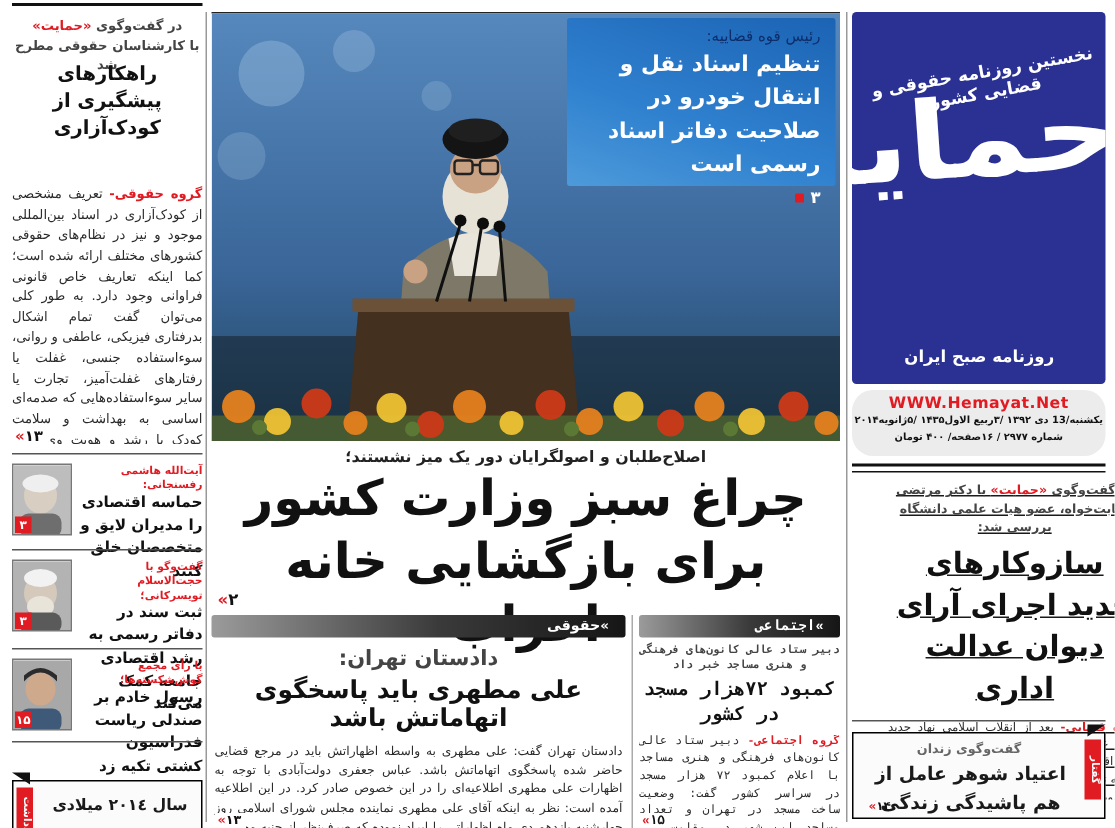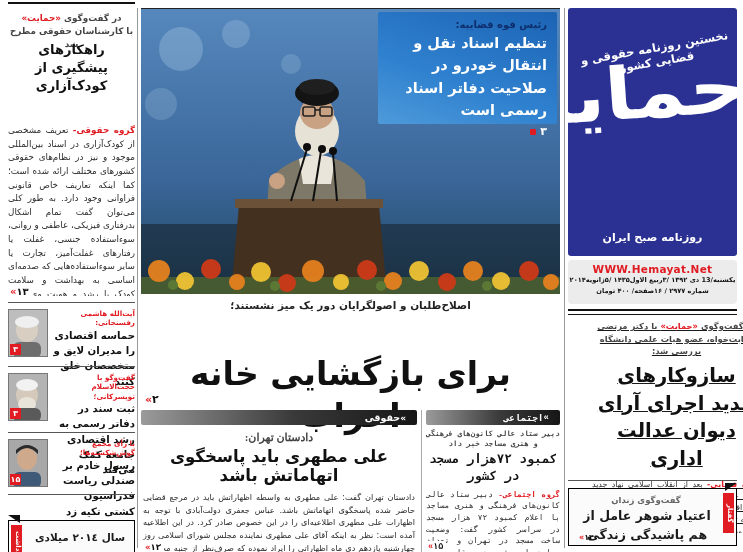--- a/index.html
+++ b/index.html
@@ -14,21 +14,21 @@
   .vr{position:absolute;width:1px;background:#999;}
 
   
   .masthead{left:568px;top:8px;width:169px;height:248px;background:#2b3192;border-radius:3px;overflow:hidden;}
   .tagline{position:absolute;top:20px;right:10px;width:150px;color:#fff;font-size:11.5px;font-weight:bold;
            transform:rotate(-10deg);transform-origin:right top;text-align:center;letter-spacing:.5px;}
   .logo{position:absolute;top:48px;left:0;width:100%;text-align:center;color:#fff;font-weight:bold;
         font-size:72px;line-height:1;transform:rotate(-4deg) scaleX(1.12);transform-origin:center;}
   .subtitle{position:absolute;bottom:12px;left:0;width:100%;text-align:center;color:#fff;
             font-size:11px;font-weight:bold;letter-spacing:1px;}
-  .infostrip{left:568px;top:260px;width:169px;height:44px;background:#ececec;border-radius:4px;
+  .infostrip{left:568px;top:260px;width:169px;height:44px;background:#ececec;border-radius:14px;
              text-align:center;padding-top:3px;box-sizing:border-box;}
   .website{color:#e01b22;font-weight:bold;font-size:10.5px;letter-spacing:.3px;}
   .dateline{font-size:6.6px;font-weight:bold;color:#111;line-height:1.65;}
 
   
   .kick{color:#444;font-weight:bold;text-align:center;}
   .brand-red{color:#e01b22;}
   .lead-label{color:#e01b22;font-weight:bold;}
   .headline{font-weight:bold;color:#111;text-align:center;}
   .bodytxt{text-align:justify;color:#2b2b2b;overflow:hidden;}
@@ -56,21 +56,21 @@
   
   .teaser{position:absolute;border:1px solid #000000;background:#fbfbfb;box-sizing:border-box;}
   .vtab{position:absolute;width:11px;background:#e01b22;color:#fff;font-size:7px;font-weight:bold;
         writing-mode:vertical-rl;text-align:center;letter-spacing:1px;padding:2px 0;}
   .fold{position:absolute;width:0;height:0;border-style:solid;}
 
   
   .photobox{position:absolute;left:237px;top:3px;width:179px;height:112px;
             background:linear-gradient(200deg,#1c63b4 0%,#2f81cf 60%,#4e9ada 100%);
             border-radius:2px;padding:7px 10px 0 8px;box-sizing:border-box;text-align:right;}
-  .photobox .pk{color:#0d2d6b;font-size:10px;font-weight:bold;}
+  .photobox .pk{color:#0d2d6b;font-size:10px;font-weight:normal;}
   .photobox .pt{color:#fff;font-size:14.5px;font-weight:bold;line-height:1.55;margin-top:2px;}
   .reddot{display:inline-block;width:6px;height:6px;background:#e01b22;border-radius:1px;margin-right:4px;vertical-align:middle;}
 </style>
 </head>
 <body>
 
 <div class="abs" style="left:8px;top:2px;width:127px;height:2px;background:#111;"></div>
 
 <div class="vr" style="left:137px;top:8px;height:540px;"></div>
 <div class="vr" style="left:564px;top:8px;height:540px;"></div>
@@ -224,21 +224,21 @@
       <div class="pk">رئیس قوه قضاییه:</div>
       <div class="pt">تنظیم اسناد نقل و انتقال خودرو در صلاحیت دفاتر اسناد رسمی است</div>
       <div style="margin-top:3px;color:#fff;font-weight:bold;font-size:11px;">
         <span>۳</span><span class="reddot"></span>
       </div>
     </div>
   </div>
 
   <div class="kick" style="position:absolute;top:291px;left:0;width:100%;font-size:10.5px;color:#222;">اصلاح‌طلبان و اصولگرایان دور یک میز نشستند؛</div>
   <div class="headline" style="position:absolute;top:303px;left:0;width:100%;font-size:33px;line-height:1.28;">
-    <br>
+    <span>چراغ سبز وزارت کشور</span><br>
     <span>برای بازگشایی خانه احزاب</span>
   </div>
   <span class="pref" style="position:absolute;left:2px;top:385px;font-size:11px;"><span class="chev"></span><span>۲</span></span>
 
   <div class="vr" style="left:280px;top:402px;height:142px;background:#aaa;"></div>
 
   <div class="abs" style="left:285px;top:402px;width:134px;height:142px;font-family:Liberation Mono, monospace;">
     <div class="secbar">
       <span class="chev"></span>
       <span>اجتماعی</span>
@@ -250,21 +250,21 @@
       <span>دبیر ستاد عالی کانون‌های فرهنگی و هنری مساجد با اعلام کمبود ۷۲ هزار مسجد در سراسر کشور گفت: وضعیت ساخت مسجد در تهران و تعداد مساجد این شهر در مقایسه با نیاز شهروندان مطلوب نیست و برخی مناطق شهری چون منطقه ۲۲ به ساخت مسجد در چند سال اخیر اقدام نکرده‌اند…</span>
     </div>
     <span class="pref" style="position:absolute;left:0;bottom:0;font-size:8.5px;"><span class="chev"></span><span>۱۵</span></span>
   </div>
 
   <div class="abs" style="left:0;top:402px;width:276px;height:142px;">
     <div class="secbar">
       <span class="chev"></span>
       <span>حقوقی</span>
     </div>
-    <div class="kick" style="font-size:11px;margin-top:6px;font-family:Liberation Serif, serif;">دادستان تهران:</div>
+    <div class="kick" style="font-size:14px;margin-top:6px;">دادستان تهران:</div>
     <div class="headline" style="font-size:16.5px;margin-top:3px;">علی مطهری باید پاسخگوی اتهاماتش باشد</div>
     <div class="bodytxt" style="font-size:8.2px;line-height:1.55;height:66px;margin-top:6px;padding:0 2px;">دادستان تهران گفت: علی مطهری به واسطه اظهاراتش باید در مرجع قضایی حاضر شده پاسخگوی اتهاماتش باشد. عباس جعفری دولت‌آبادی با توجه به اظهارات علی مطهری اطلاعیه‌ای را در این خصوص صادر کرد. در این اطلاعیه آمده است: نظر به اینکه آقای علی مطهری نماینده مجلس شورای اسلامی روز چهارشنبه یازدهم دی ماه اظهاراتی را ایراد نموده که صرف‌نظر از جنبه مجرمانه آن، واجد مطالب خلاف واقع و کذب علیه قوه قضاییه است، لذا به منظور تنویر افکار عمومی مطالبی به شرح زیر اعلام می‌شود…</div>
     <span class="pref" style="position:absolute;left:2px;bottom:0;font-size:8.5px;"><span class="chev"></span><span>۱۳</span></span>
   </div>
 </div>
 
 <div class="abs" style="left:568px;top:0;width:169px;height:552px;"></div>
 
 <div class="masthead abs">
   <div class="tagline">نخستین روزنامه حقوقی و قضایی کشور</div>

